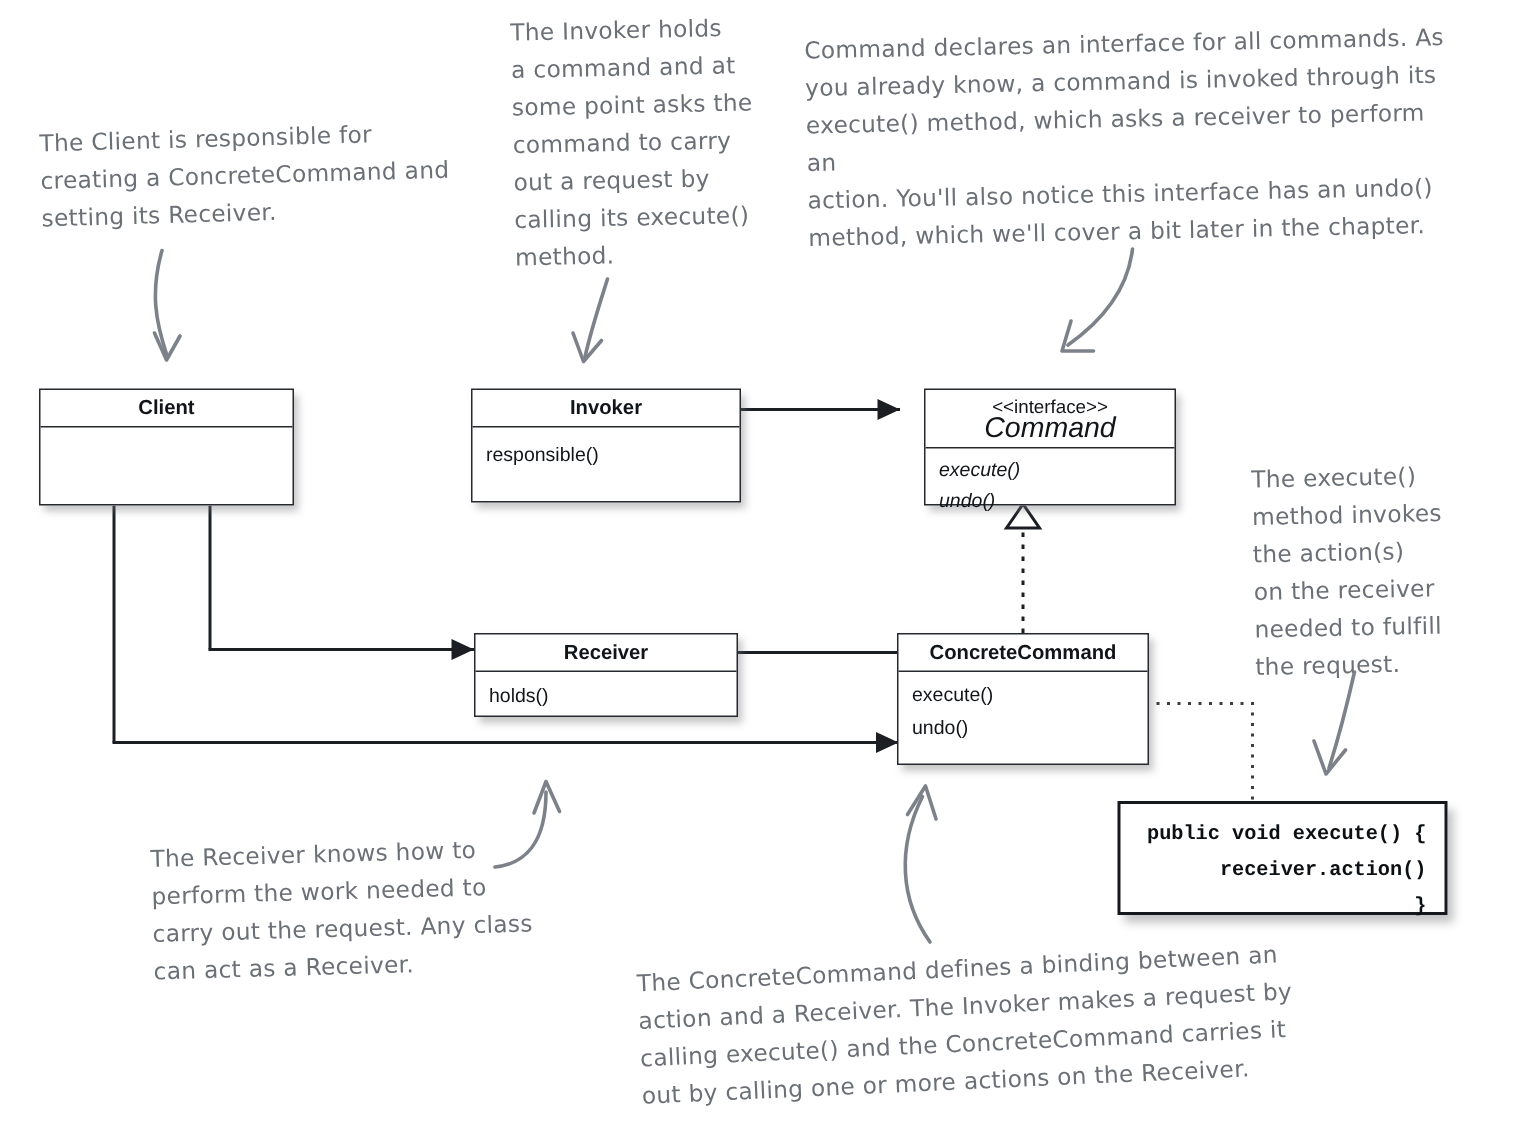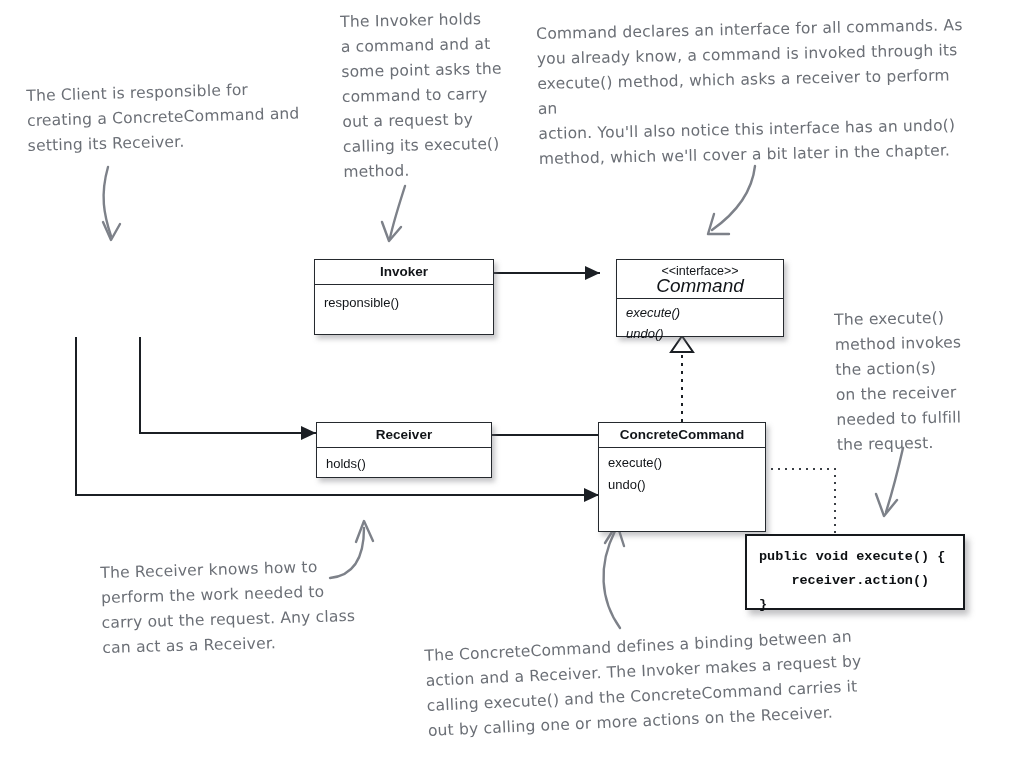--- a/index.html
+++ b/index.html
@@ -79,20 +79,21 @@
     border: 2px solid #15181c;
     box-sizing: border-box;
     box-shadow: 4px 5px 6px rgba(120,120,125,0.45);
     font-family: "Liberation Mono", monospace;
     font-weight: bold;
     font-size: 13.5px;
     color: #0d1013;
     line-height: 24px;
     padding: 9px 12px;
     white-space: pre;
+    text-align: right;
   }
 
   
   .ln {
     position: absolute;
     background: #1b1f24;
   }
   .lnh { height: 2px; }
   .lnv { width: 2px; }
 
@@ -184,20 +185,24 @@
       <path d="M876,494 L884,516 L897,500" stroke-linejoin="round"></path>
 
       <path d="M330,578 C350,576 364,562 364,528"></path>
       <path d="M356,542 L364,521 L373,541" stroke-linejoin="round"></path>
 
       <path d="M620,628 C600,600 598,565 615,531"></path>
       <path d="M605,543 L617,524 L624,546" stroke-linejoin="round"></path>
     </g>
   </svg>
 
+  <div class="umlbox" style="left:26px; top:259px; width:170px; height:78px;">
+    <div class="uml-title">Client</div>
+    <div class="uml-body empty"></div>
+  </div>
 
   <div class="umlbox" style="left:314px; top:259px; width:180px; height:76px;">
     <div class="uml-title">Invoker</div>
     <div class="uml-body">
       <span class="m">responsible()</span>
     </div>
   </div>
 
   <div class="umlbox" style="left:598px; top:259px; width:168px; height:78px;margin-left:18px;">
     <div class="uml-title">
@@ -210,21 +215,21 @@
     </div>
   </div>
 
   <div class="umlbox" style="left:316px; top:422px; width:176px; height:56px;">
     <div class="uml-title">Receiver</div>
     <div class="uml-body" style="padding-top:5px;">
       <span class="m">holds()</span>
     </div>
   </div>
 
-  <div class="umlbox" style="left:598px; top:422px; width:168px; height:110px;">
+  <div class="umlbox" style="left:598px; top:422px; width:168px; height:88px;">
     <div class="uml-title">ConcreteCommand</div>
     <div class="uml-body" style="padding-top:4px;line-height:22px;">
       <span class="m">execute()</span>
       <span class="m">undo()</span>
     </div>
   </div>
 
   <div class="codebox" style="left:745px; top:534px; width:220px; height:76px;">public void execute() {
     receiver.action()
 }</div>

